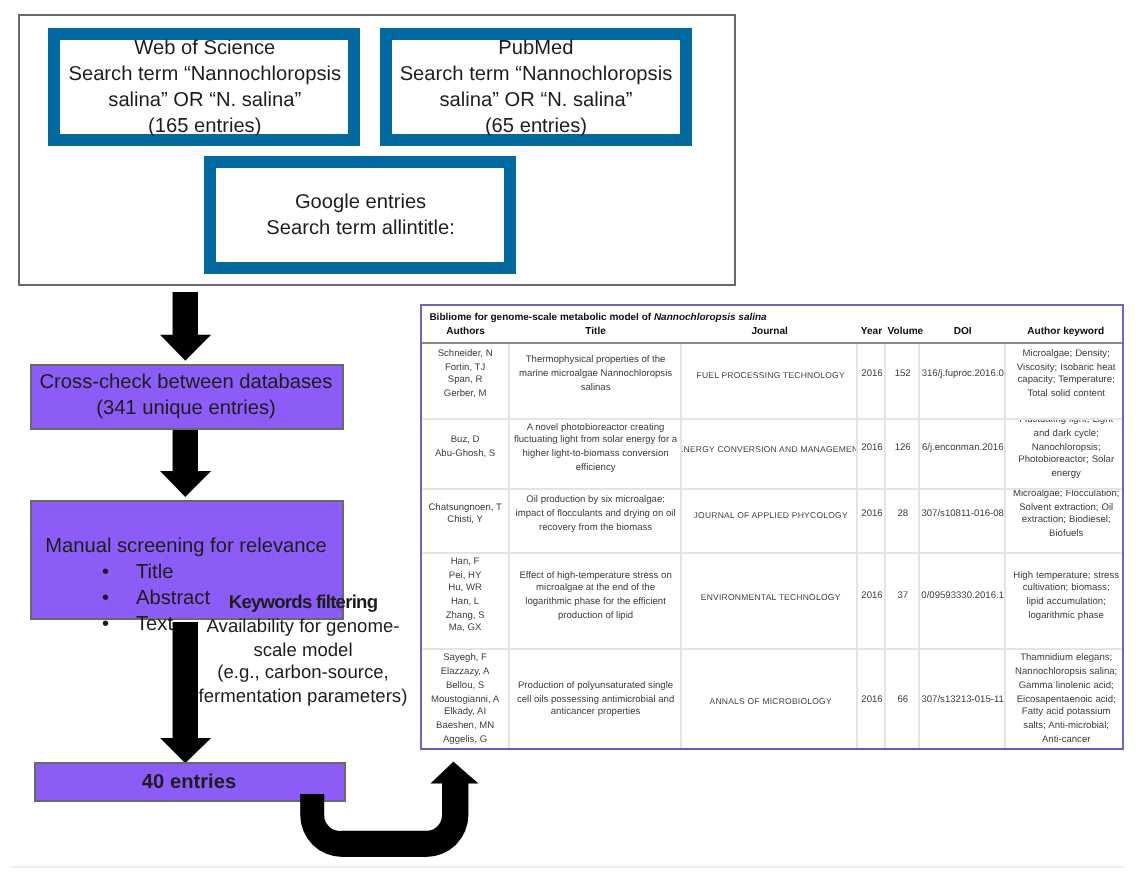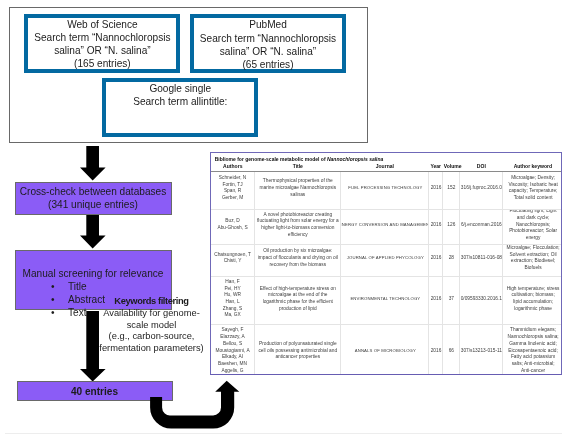--- a/index.html
+++ b/index.html
@@ -1,21 +1,21 @@
 <!DOCTYPE html>
 <html><head>
 <meta charset="utf-8">
 <style>
   html,body{margin:0;padding:0;}
   body{width:571px;height:441px;background:#ffffff;font-family:"Liberation Sans",sans-serif;overflow:hidden;}
   #stage{position:relative;width:571px;height:441px;}
 
   
   #db-group{position:absolute;left:9.4px;top:7.3px;width:358.6px;height:136px;border:1px solid #696969;box-sizing:border-box;}
-  .dbbox{position:absolute;border:4px solid #0369a1;box-sizing:border-box;display:flex;justify-content:center;}
+  .dbbox{position:absolute;border:6px solid #0369a1;box-sizing:border-box;display:flex;align-items:center;justify-content:center;}
   .dbtext{font-size:10.1px;line-height:13.05px;text-align:center;color:#1c1c1c;white-space:nowrap;}
 
   #db-wos{left:14px;top:5.7px;width:156px;height:59.5px;}
   #db-pubmed{left:179.3px;top:6.2px;width:156.6px;height:58.8px;}
   #db-gs{left:91.9px;top:69.9px;width:156px;height:59.1px;}
 
   
   .flowbox{position:absolute;border:1px solid #696969;box-sizing:border-box;background:#8b5cf6;}
   .flowtext{font-size:10.1px;line-height:13.05px;color:#1c1c1c;}
 
@@ -78,21 +78,21 @@
     <div class="dbbox" id="db-pubmed">
       <div class="dbtext">
         <div>PubMed</div>
         <div>Search term “Nannochloropsis</div>
         <div>salina” OR “N. salina”</div>
         <div>(65 entries)</div>
       </div>
     </div>
     <div class="dbbox" id="db-gs">
       <div class="dbtext">
-        <div>Google single</div>
+        <div>Google entries</div>
         <div>Search term allintitle:</div>
       </div>
     </div>
   </div>
 
   <svg class="arrow" id="arrow1" style="left:80.3px;top:145.8px;width:25.6px;height:34.4px" viewBox="0 0 25.6 34.4">
     <path d="M6.3 0 H19.0 V21.4 H25.6 L12.65 34.4 L0 21.4 H6.3 Z" fill="#000"></path>
   </svg>
 
   <div class="flowbox" id="box-cross">

